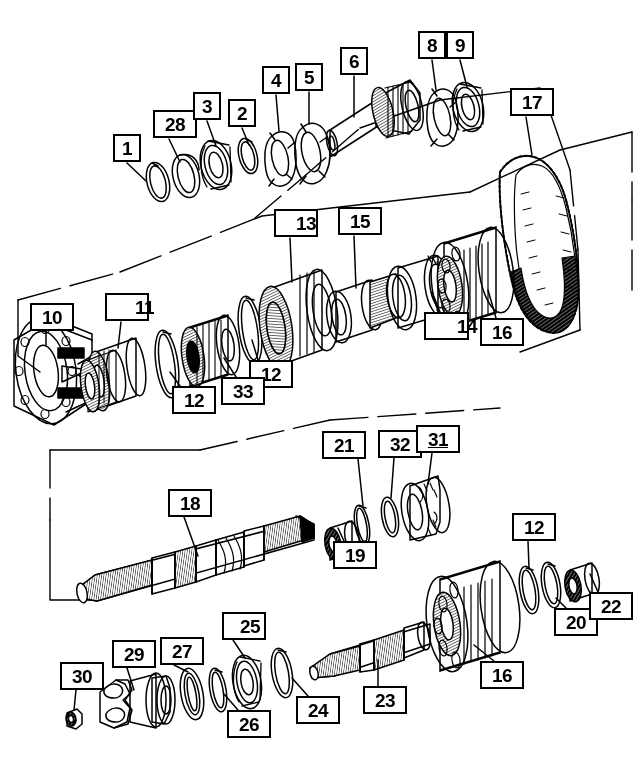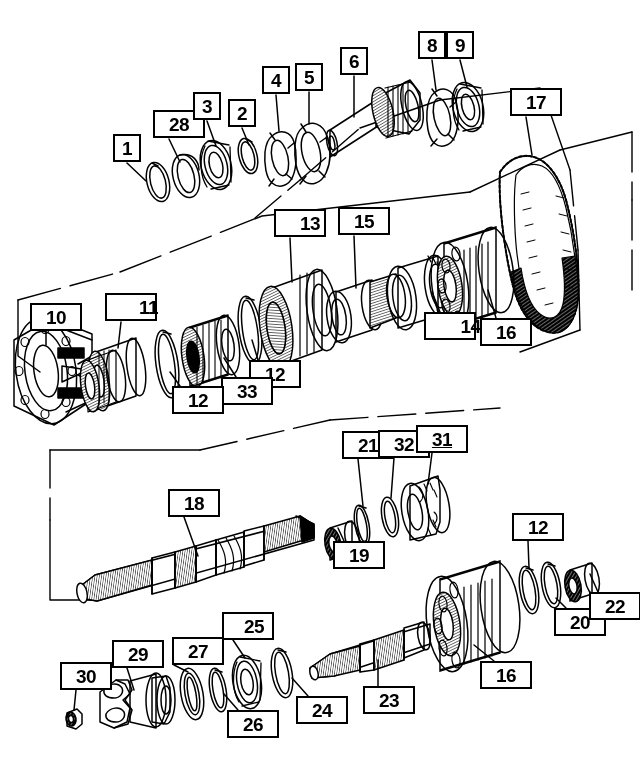--- a/index.html
+++ b/index.html
@@ -22,21 +22,21 @@
     font-family:"Liberation Sans",sans-serif;
     font-weight:bold;
     display:flex;
     align-items:center;
     justify-content:center;
     line-height:1;
     letter-spacing:-0.5px;
     z-index:30;
   }
   .c1{width:28px;height:28px;font-size:19px;}
-  .c2{width:52px;height:28px;font-size:19px;}
+  .c2{width:44px;height:28px;font-size:19px;}
 </style>
 </head>
 <body>
 
 <div id="stage">
 
   <svg id="art" viewBox="0 0 640 777" xmlns="http://www.w3.org/2000/svg">
     <defs>
 
       <pattern id="spl" width="3" height="3" patternUnits="userSpaceOnUse" patternTransform="rotate(15)">
@@ -580,21 +580,21 @@
   <div class="callout c2" style="left:424px;top:312px;padding-left:41px;">
       <span>14</span>
     </div>
   <div class="callout c2" style="left:480px;top:318px;">
       <span>16</span>
     </div>
 
   <div class="callout c2" style="left:168px;top:489px;">
       <span>18</span>
     </div>
-  <div class="callout c2" style="left:342px;top:431px;">
+  <div class="callout c2" style="left:322px;top:431px;">
       <span>21</span>
     </div>
   <div class="callout c2" style="left:378px;top:430px;">
       <span>32</span>
     </div>
   <div class="callout c2" style="left:416px;top:425px;text-decoration:underline;">
       <span>31</span>
     </div>
   <div class="callout c2" style="left:333px;top:541px;">
       <span>19</span>
@@ -609,21 +609,21 @@
   <div class="callout c2" style="left:589px;top:592px;">
       <span>22</span>
     </div>
   <div class="callout c2" style="left:480px;top:661px;">
       <span>16</span>
     </div>
 
   <div class="callout c2" style="left:222px;top:612px;padding-left:12px;">
       <span>25</span>
     </div>
-  <div class="callout c2" style="left:172px;top:637px;justify-content:center;">
+  <div class="callout c2" style="left:160px;top:637px;justify-content:center;">
       <span>27</span>
     </div>
   <div class="callout c2" style="left:112px;top:640px;">
       <span>29</span>
     </div>
   <div class="callout c2" style="left:60px;top:662px;">
       <span>30</span>
     </div>
   <div class="callout c2" style="left:227px;top:710px;">
       <span>26</span>

